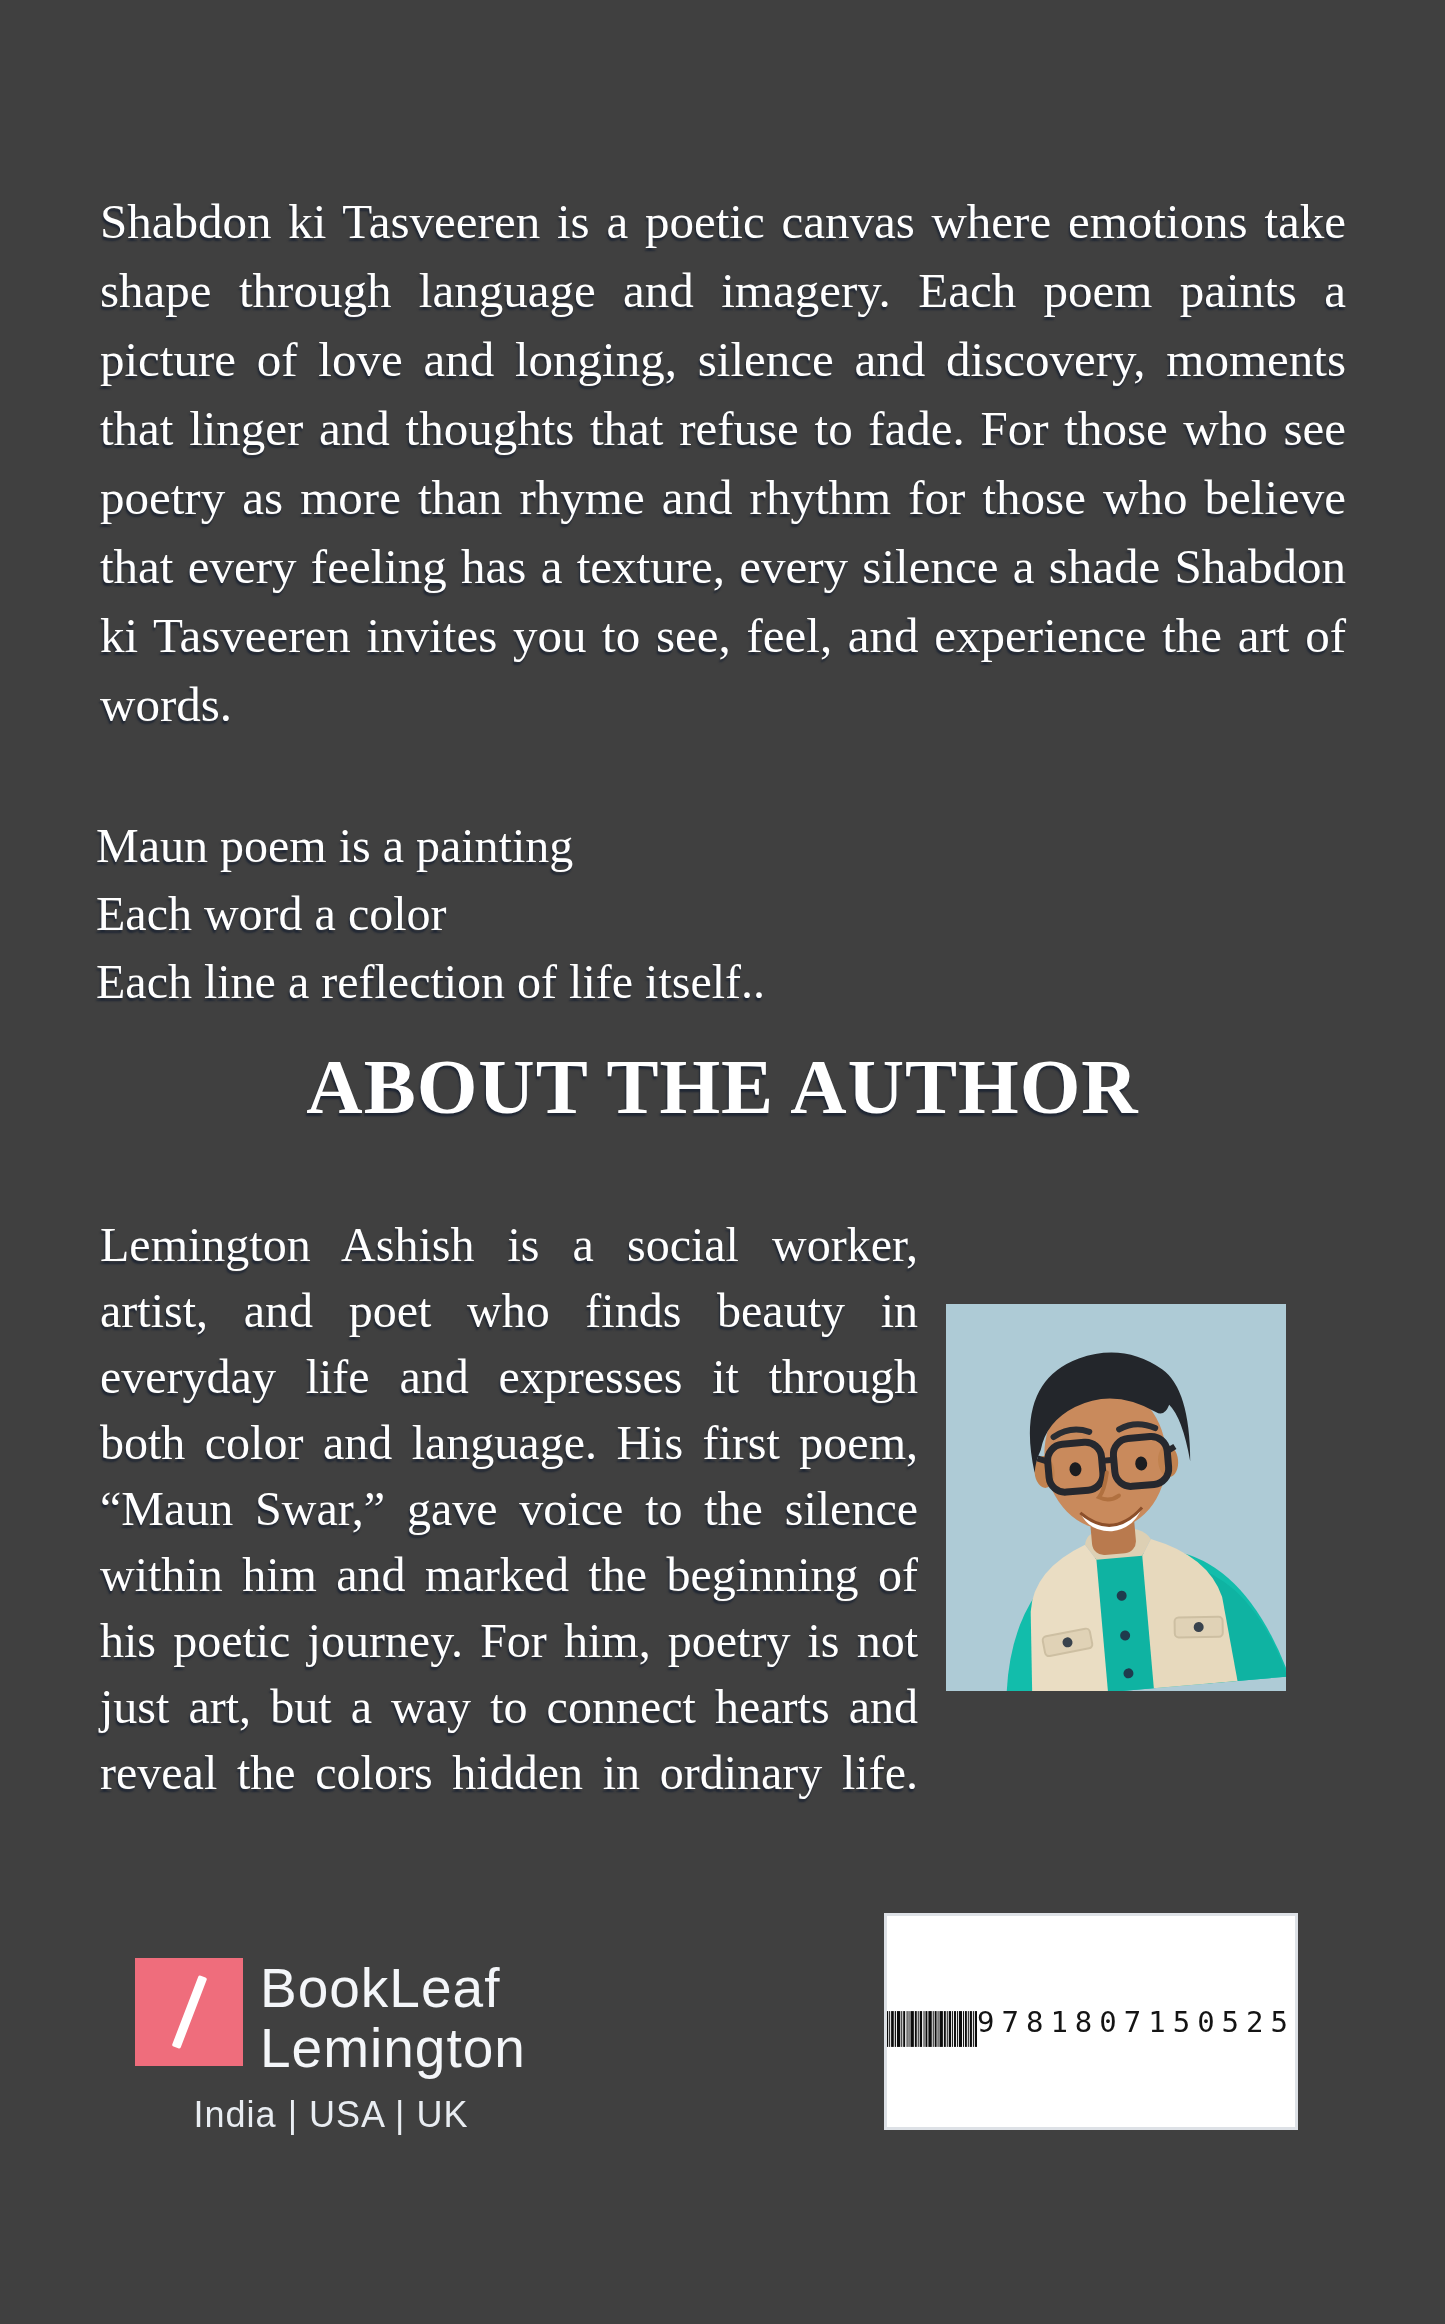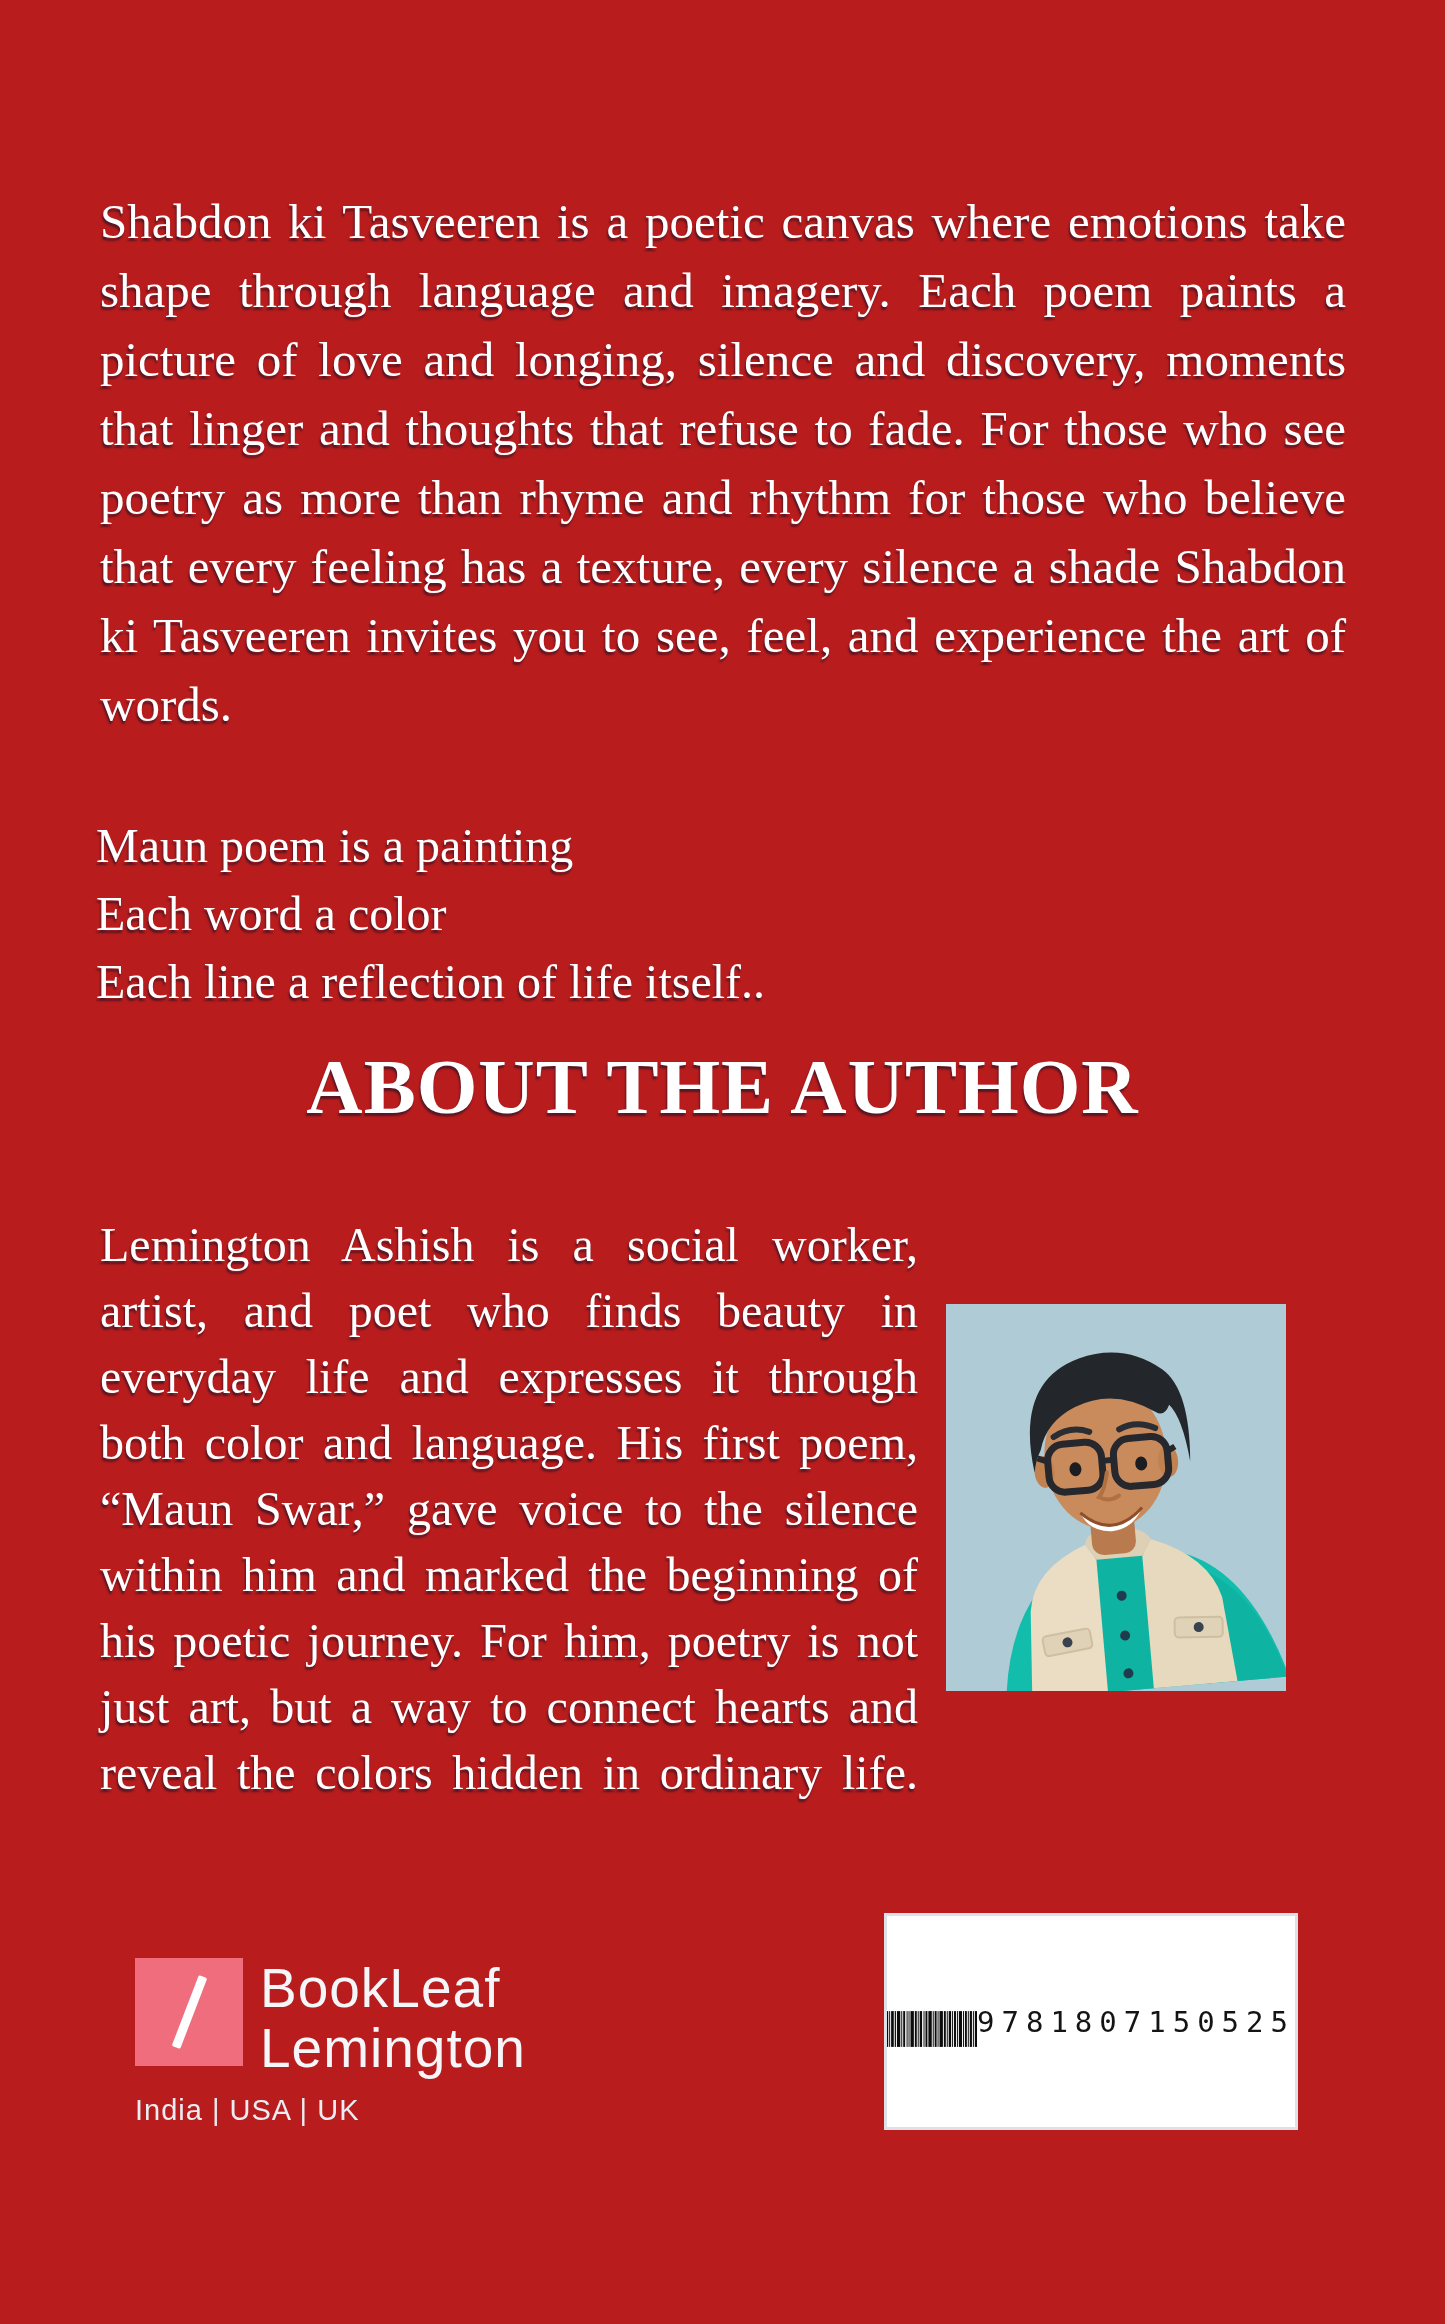--- a/index.html
+++ b/index.html
@@ -1,19 +1,19 @@
 <!DOCTYPE html>
 <html><head>
 <meta charset="utf-8">
 <style>
   html,body{margin:0;padding:0;background:#222;}
   .page{
     position:relative;
     width:1445px;height:2324px;
-    background:#b91c1c;
+    background:#404040;
     overflow:hidden;
     color:#ffffff;
     font-family:"Liberation Serif", serif;
   }
   .serif-shadow{ text-shadow:-1px 3px 2px rgba(5,18,42,0.55); }
 
   .synopsis{
     position:absolute; left:100px; top:138px; width:1246px;
     font-size:49px; line-height:69px;
     text-align:justify; text-align-last:justify;
@@ -57,23 +57,23 @@
     transform:rotate(21deg); border-radius:2px;
   }
   .publisher-name{
     margin-left:17px; padding-top:0px;
     font-family:"Liberation Sans", sans-serif;
     font-size:55px; line-height:60px; font-weight:400;
     letter-spacing:1px; color:#f4f6f9;
   }
   .publisher-regions{
     margin-top:16px; width:100%;
-    text-align:left;
+    text-align:center;
     font-family:"Liberation Sans", sans-serif;
-    font-size:29px; color:#e9edf2; letter-spacing:1px;
+    font-size:36px; color:#e9edf2; letter-spacing:1px;
   }
 
   .barcode-box{
     position:absolute; left:884px; top:1913px;
     width:414px; height:217px; box-sizing:border-box;
     background:#ffffff; border:3px solid #dde1e6;
     display:flex; flex-direction:row; align-items:center;
   }
   .barcode-bars{ margin-top:15px; }
   .barcode-digits{

